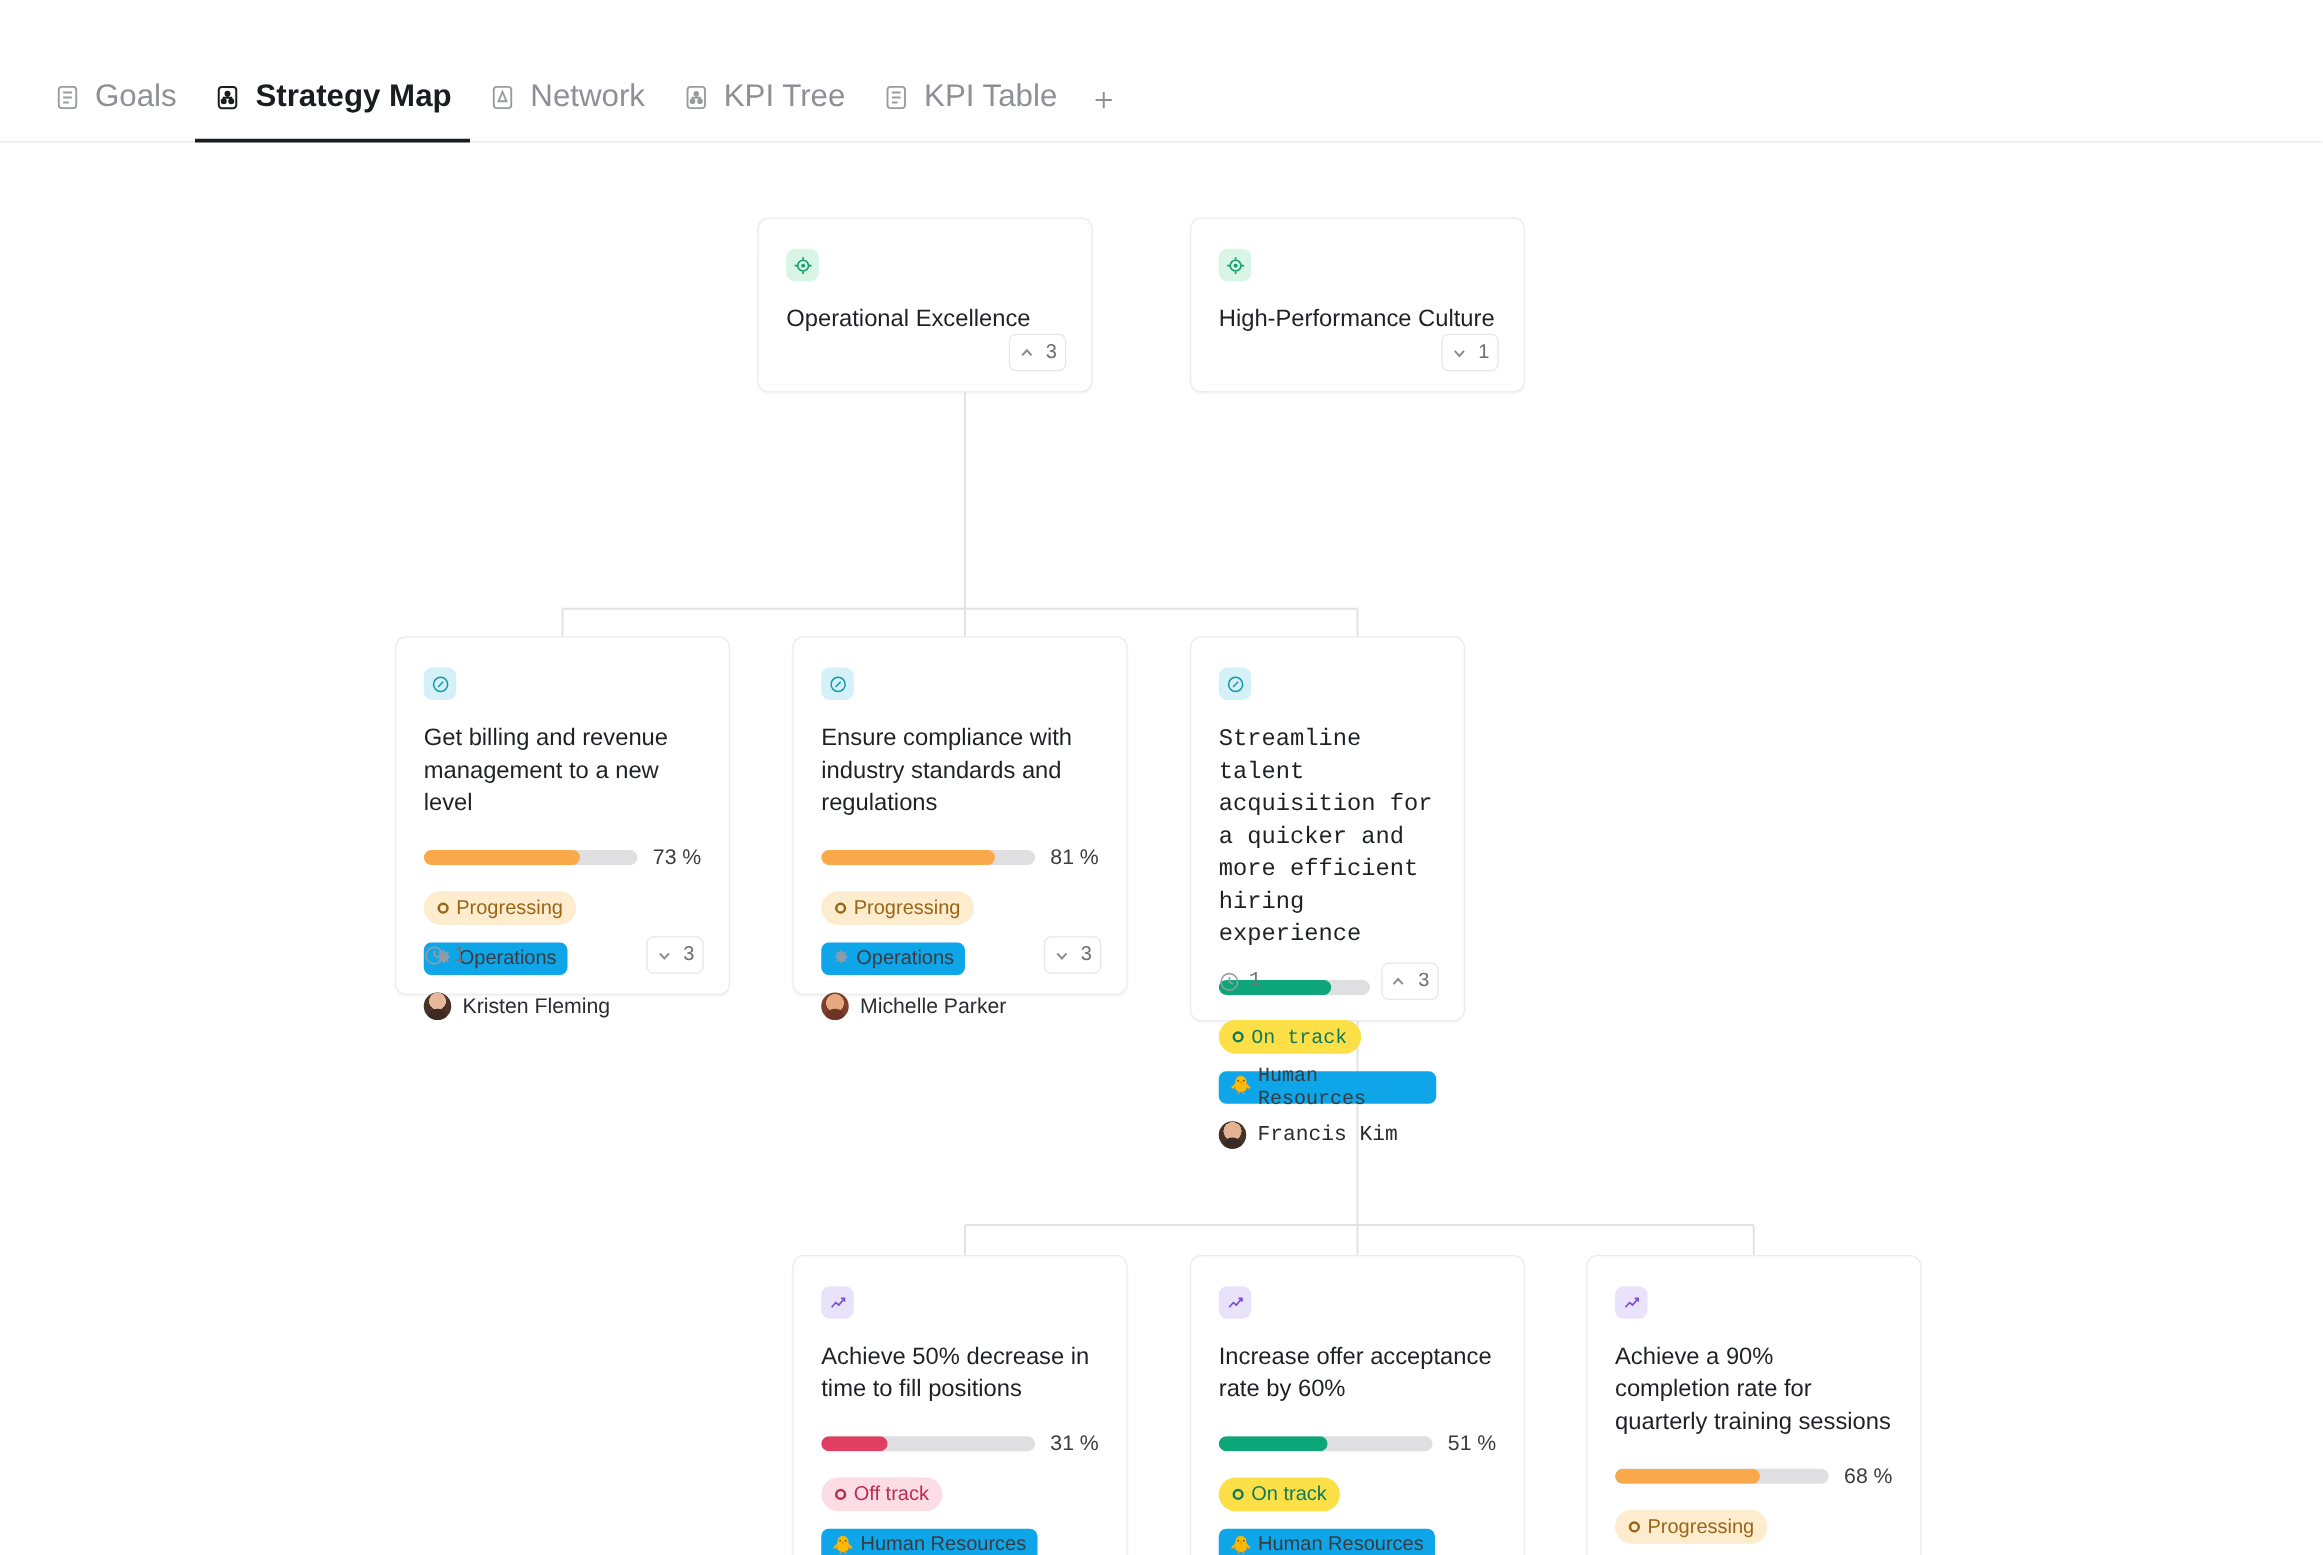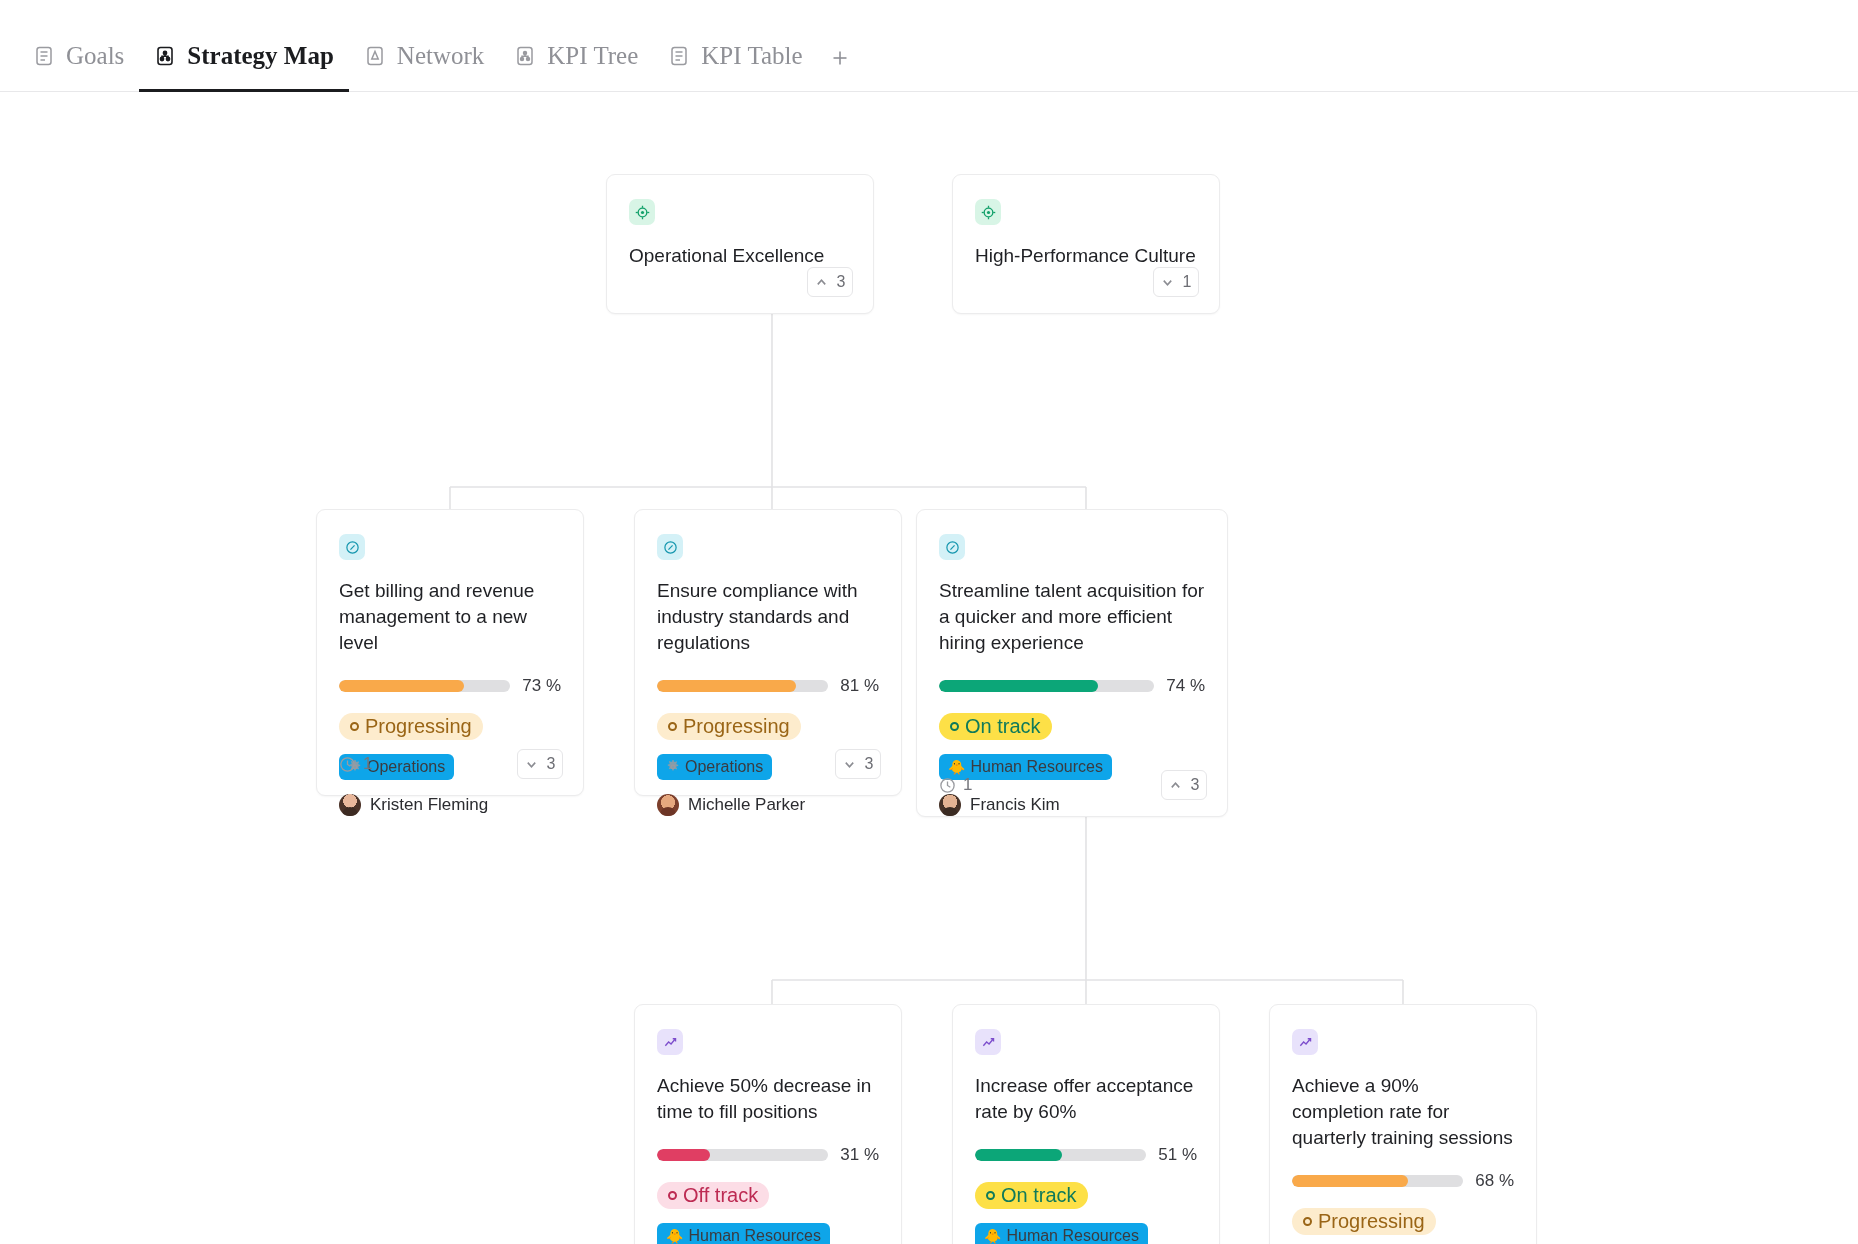--- a/index.html
+++ b/index.html
@@ -10,26 +10,25 @@
     background: #ffffff;
     font-family: "Liberation Sans", sans-serif;
     -webkit-font-smoothing: antialiased;
   }
 
   
   .tabbar {
     position: absolute;
     top: 0; left: 0;
     width: 1858px;
-    height: 92px;
+    height: 114px;
     border-bottom: 1px solid #e8e8ea;
     display: flex;
     align-items: flex-end;
-    padding-left: 18px;
-    font-family: Liberation Serif, serif;
+    padding-left: 28px;
   }
   .tab {
     display: flex;
     align-items: center;
     gap: 11px;
     padding: 0 15px 21px 15px;
     font-size: 25px;
     color: #8f9096;
     cursor: pointer;
     position: relative;
@@ -110,21 +109,21 @@
   .fill { height: 100%; border-radius: 7px; }
   .pct { font-size: 17px; color: #3a3b40; white-space: nowrap; }
 
   .pill {
     display: inline-flex;
     align-items: center;
     gap: 6px;
     height: 27px;
     padding: 0 11px;
     border-radius: 14px;
-    font-size: 20px;
+    font-size: 16px;
     margin-top: 17px;
   }
   .pill .dot {
     width: 9px; height: 9px;
     border-radius: 50%;
     border: 2px solid currentColor;
   }
   .pill.progressing { background: #fdeccd; color: #9a6516; }
   .pill.ontrack     { background: #fde047; color: #107a5a; }
   .pill.offtrack    { background: #fcdde6; color: #bd2b53; }
@@ -420,21 +419,21 @@
       <span class="spacer"></span>
       <div class="counter">
         <svg viewBox="0 0 14 14" fill="none" stroke="#8b8c92" stroke-width="1.7">
             <polyline points="3,5 7,9.5 11,5"></polyline>
           </svg>
         <span class="cnum">3</span>
       </div>
     </div>
   </div>
 
-  <div class="card g-card" style="left:916px; top:395px; width:312px; height:308px;">
+  <div class="card g-card" style="left:952px; top:395px; width:220px; height:308px;font-family:Liberation Mono, monospace;">
     <span class="badge goal">
       <svg width="15" height="15" viewBox="0 0 16 16" fill="none" stroke="#1596AE" stroke-width="1.3">
         <circle cx="8" cy="8" r="6"></circle>
           <line x1="10.2" y1="5.8" x2="5.8" y2="10.2"></line>
       </svg>
     </span>
     <div class="card-title">Streamline talent acquisition for a quicker and more efficient hiring experience</div>
     <div class="progress-row">
       <div class="track">
         <div class="fill" style="width:74%; background:#0CA678;"></div>

